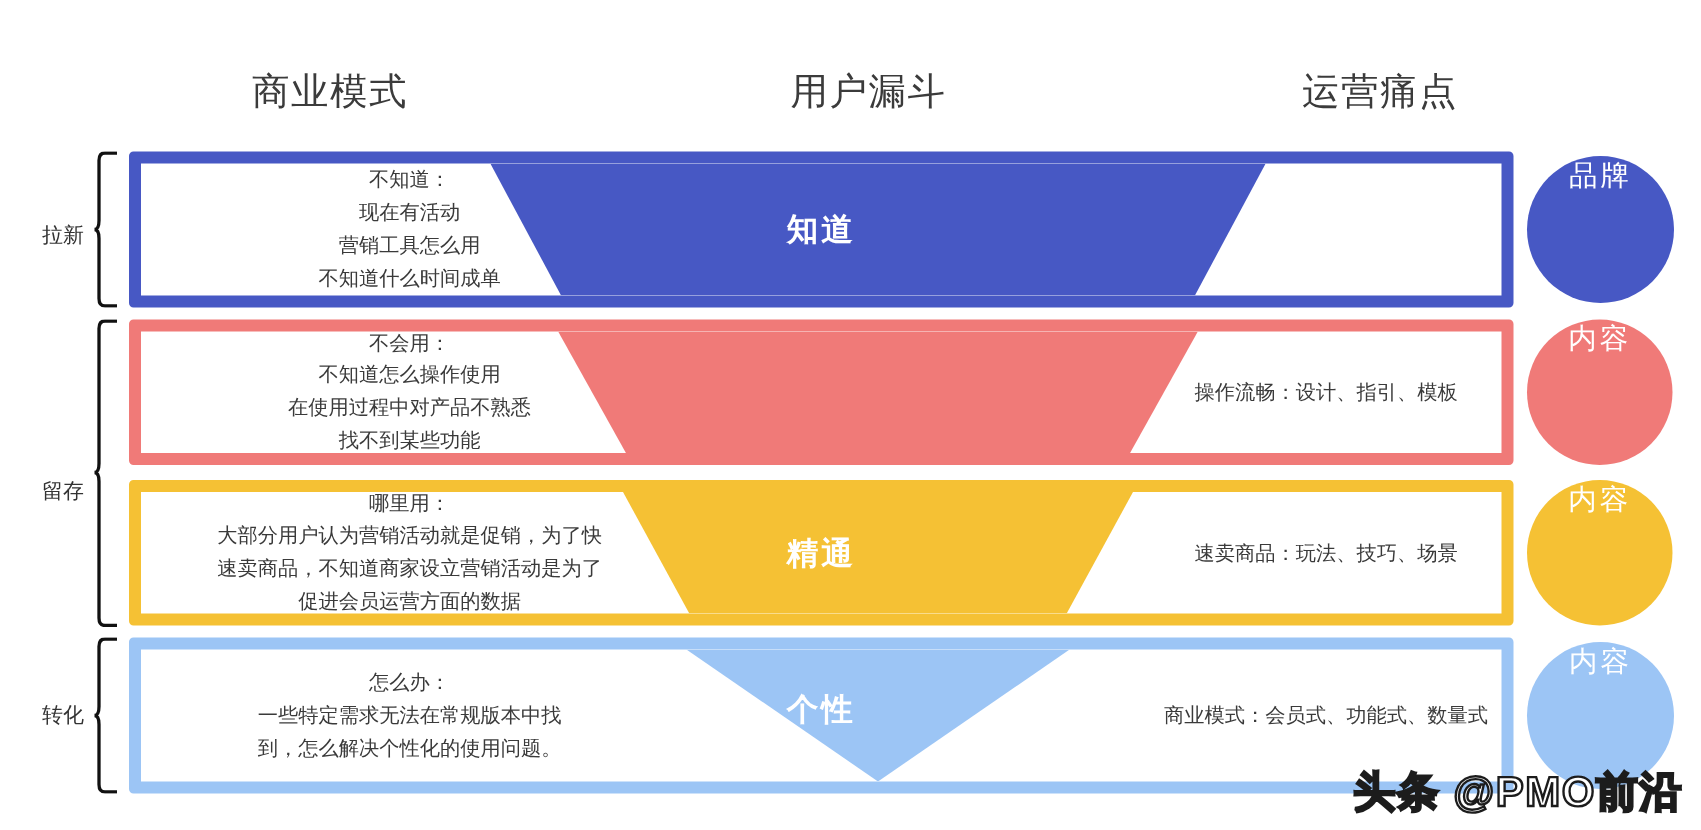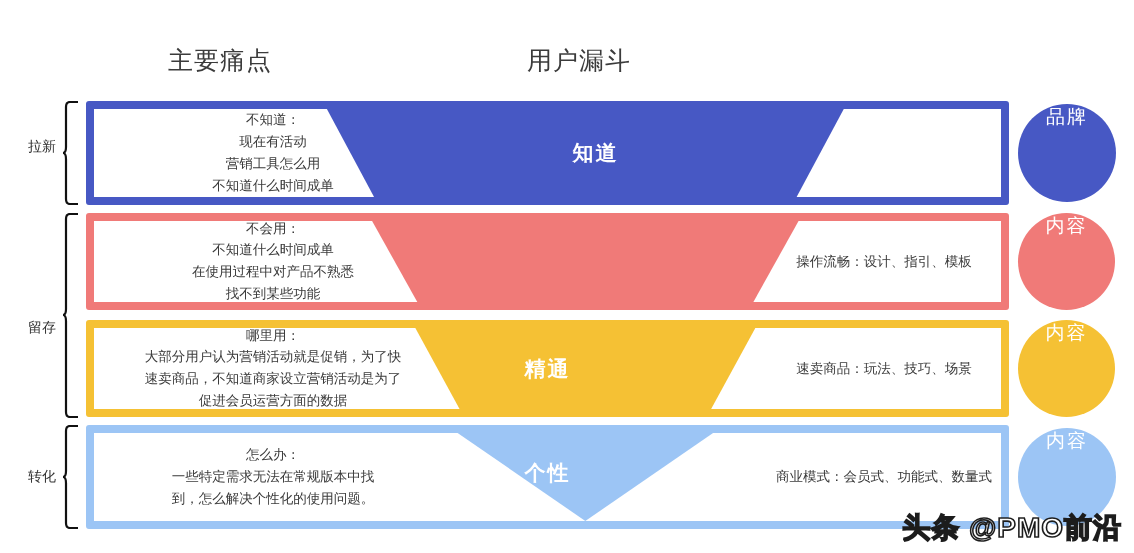--- a/index.html
+++ b/index.html
@@ -72,29 +72,30 @@
     font-size:28px;font-weight:bold;color:#ffffff;
     -webkit-text-stroke:1.6px #1c1c1c;
     white-space:nowrap;letter-spacing:1px;
   }
 </style>
 </head>
 <body>
 
 <div class="stage">
 
-  <div class="col-head h1">主要痛点</div>
+  <div class="col-head h1">商业模式</div>
   <div class="col-head h2">用户漏斗</div>
+  <div class="col-head h3">运营痛点</div>
 
   <div class="brace" style="top:101px;height:104px;">
     <svg viewBox="0 0 18 104" preserveAspectRatio="none">
       <path d="M16 1 H8 Q4 1 4 6 V46 Q4 52 1 52 Q4 52 4 58 V98 Q4 103 8 103 H16" fill="none" stroke="#111" stroke-width="2.2" vector-effect="non-scaling-stroke"></path>
     </svg>
   </div>
-  <div class="group-label" style="left:14px;top:138px;width:42px;">拉新</div>
+  <div class="group-label" style="left:14px;top:148px;width:42px;">拉新</div>
 
   <div class="brace" style="top:213px;height:205px;">
     <svg viewBox="0 0 18 205" preserveAspectRatio="none">
       <path d="M16 1 H8 Q4 1 4 6 V96 Q4 102 1 102 Q4 102 4 108 V199 Q4 204 8 204 H16" fill="none" stroke="#111" stroke-width="2.2" vector-effect="non-scaling-stroke"></path>
     </svg>
   </div>
   <div class="group-label" style="left:14px;top:319px;width:42px;">留存</div>
 
   <div class="brace" style="top:425px;height:104px;">
     <svg viewBox="0 0 18 104" preserveAspectRatio="none">
@@ -107,36 +108,36 @@
     <div class="row-inner">
       <div class="funnel">
         <svg viewBox="0 0 923 104" preserveAspectRatio="none">
           <polygon points="237,0 763,0 715,104 285,104" fill="#4758c4"></polygon>
         </svg>
       </div>
       <div class="pain">不知道：
 现在有活动
 营销工具怎么用
 不知道什么时间成单</div>
-      <div class="stage-label" style="color:#ffffff;padding-left:48px;">知道</div>
+      <div class="stage-label" style="color:#ffffff;">知道</div>
     </div>
   </div>
   <div class="circle" style="left:1018px;top:104px;width:98px;height:98px;background:#4758c4;">
     <span>品牌</span>
   </div>
 
   <div class="row" style="top:213px;height:97px;border-color:#f07a78;">
     <div class="row-inner">
       <div class="funnel">
         <svg viewBox="0 0 923 97" preserveAspectRatio="none">
           <polygon points="283,0 717,0 671,97 329,97" fill="#f07a78"></polygon>
         </svg>
       </div>
       <div class="pain">不会用：
-不知道什么时间成单
+不知道怎么操作使用
 在使用过程中对产品不熟悉
 找不到某些功能</div>
       <div class="ops">操作流畅：设计、指引、模板</div>
     </div>
   </div>
   <div class="circle" style="left:1018px;top:213px;width:97px;height:97px;background:#f07a78;">
     <span>内容</span>
   </div>
 
   <div class="row" style="top:320px;height:97px;border-color:#f5c134;">

